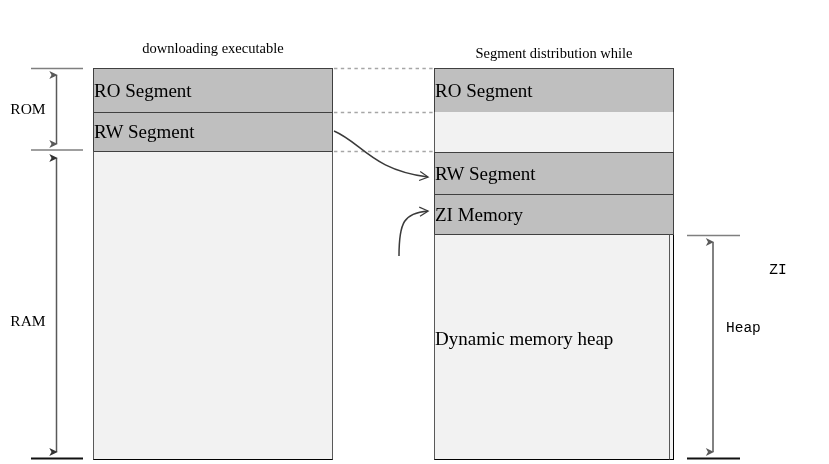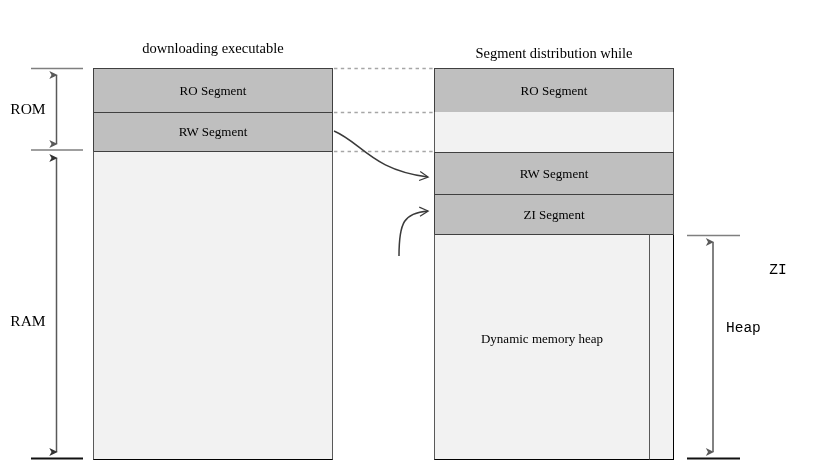--- a/index.html
+++ b/index.html
@@ -31,22 +31,21 @@
     font-family: "Liberation Serif", "DejaVu Serif", serif;
     color: #000000;
     white-space: pre;
     line-height: 1.22;
   }
   .title {
     font-size: 14.5px;
     text-align: center;
   }
   .seg-label {
-    font-size: 13px;
-    text-align: center;
+    font-size: 19px;
     width: 100%;
   }
   .side-label {
     font-size: 15.5px;
     text-align: center;
   }
   .annot-label {
     font-size: 14.5px;
     text-align: center;
     font-family: Liberation Mono, monospace;
@@ -147,24 +146,24 @@
 
   <div class="seg-row" style="left:434px; top:112px; width:240px; height:40px; background:#f2f2f2; border-left:1.6px solid #595959; border-right:1.6px solid #595959;">
     <span class="seg-label"></span>
   </div>
 
   <div class="seg-row" style="left:434px; top:152px; width:240px; height:43px; background:#bfbfbf; border:1.4px solid #404040;">
     <span class="seg-label">RW Segment</span>
   </div>
 
   <div class="seg-row" style="left:434px; top:194px; width:240px; height:41px; background:#bfbfbf; border:1.4px solid #404040;">
-    <span class="seg-label">ZI Segment</span>
+    <span class="seg-label">ZI Memory</span>
   </div>
 
-  <div class="seg-row" style="left:434px; top:234px; width:216px; height:226px; background:#f2f2f2; border-left:1.6px solid #595959; border-right:1.6px solid #595959; border-bottom:1.6px solid #000000; border-top:1.2px solid #404040;">
+  <div class="seg-row" style="left:434px; top:234px; width:236px; height:226px; background:#f2f2f2; border-left:1.6px solid #595959; border-right:1.6px solid #595959; border-bottom:1.6px solid #000000; border-top:1.2px solid #404040;">
     <span class="seg-label" style="position:relative; top:-8px;">Dynamic memory heap</span>
   </div>
 
   <div class="label side-label" style="left:2px; top:100px; width:52px;">ROM</div>
 
   <div class="label side-label" style="left:2px; top:312px; width:52px;">RAM</div>
 
   <div class="label annot-label" style="left:728px; top:227px; width:100px;">
     <div>ZI</div>
   </div>

